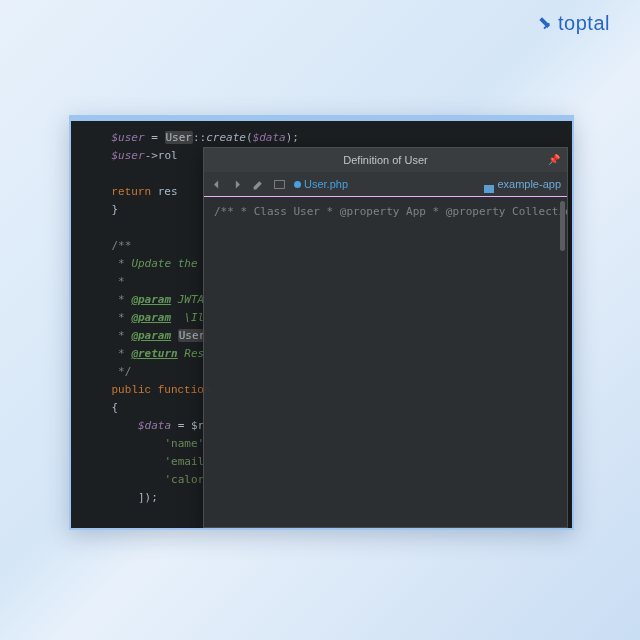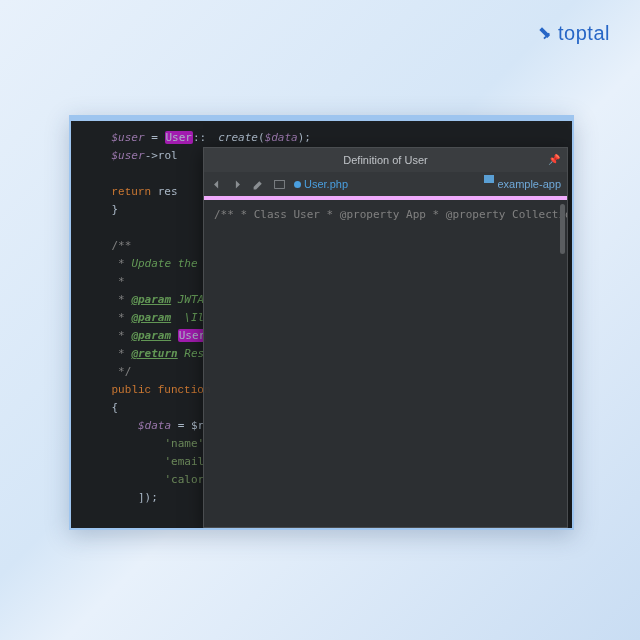--- a/index.html
+++ b/index.html
@@ -4,21 +4,21 @@
 <style>
   * { box-sizing: border-box; margin: 0; padding: 0; }
   html, body { width: 640px; height: 640px; overflow: hidden; }
   body {
     font-family: "Helvetica Neue", Arial, sans-serif;
     background: linear-gradient(135deg, #e8f1fb 0%, #d5e6f7 45%, #e8f1fb 55%, #c9ddf3 100%);
     position: relative;
   }
   .logo {
     position: absolute;
-    top: 22px; right: 30px;
+    top: 12px; right: 30px;
     color: #2766c6;
     font-weight: 500;
     font-size: 20px;
     letter-spacing: 0.5px;
     display: flex;
     align-items: center;
     gap: 4px;
   }
   .logo svg { width: 16px; height: 16px; }
   .shot {
@@ -36,26 +36,26 @@
   }
   .code-bg {
     position: absolute; inset: 0;
     padding: 8px 0 0 14px;
     color: #a9b7c6;
     white-space: pre;
   }
   .code-bg .ln { display: block; }
   .k-orange { color: #cc7832; font-family: Liberation Mono, monospace; }
   .k-var    { color: #9876aa; font-style: italic; }
-  .k-func   { color: #a9b7c6; font-style: italic; margin-left: 12px; }
+  .k-func   { color: #a9b7c6; font-style: italic; }
   .k-str    { color: #6a8759; }
   .k-doc    { color: #808080; }
   .k-doctag { color: #629755; text-decoration: underline; font-style: italic; font-weight: bold;}
   .k-doctxt { color: #629755; font-style: italic;}
-  .hl       { background: #a21caf; border-radius:2px; padding:0 1px;}
+  .hl       { background: #404040; border-radius:2px; padding:0 1px;}
   .popup {
     position: absolute;
     top: 26px; left: 132px;
     right: 4px; bottom: 0;
     background: rgba(45,48,51,0.97);
     border: 1px solid #4a4d50;
     box-shadow: 0 4px 18px rgba(0,0,0,.5);
     display: flex; flex-direction: column;
   }
   .popup-title {
@@ -66,26 +66,26 @@
     font-size: 11px;
     padding: 3px 0;
     position: relative;
   }
   .pin { position:absolute; right:6px; top:3px; color:#9a9ea2; font-size:10px;}
   .popup-toolbar {
     background: #34373a;
     display: flex; align-items: center;
     padding: 3px 6px; gap: 8px;
     font-family: Arial,sans-serif; font-size: 11px;
-    border-bottom: 4px solid #f0abfc;
+    border-bottom: 1px solid #f0abfc;
   }
   .tool-ico { width:13px; height:13px; display:inline-block; color:#8a8e92;}
   .crumb-file { color:#4a9fe0; display:flex; align-items:center; gap:3px;}
   .crumb-file .dot{ width:7px;height:7px;border-radius:50%;background:#4a9fe0;display:inline-block;}
-  .crumb-app { margin-left:auto; color:#6fa8d8; display:flex;align-items:flex-start;gap:3px;}
+  .crumb-app { margin-left:auto; color:#6fa8d8; display:flex;align-items:flex-end;gap:3px;}
   .crumb-app .fld{ width:10px;height:8px;background:#5a9fd4;display:inline-block;}
   .popup-body {
     flex: 1;
     padding: 6px 10px;
     color: #a9b7c6;
     white-space: pre;
     overflow: hidden;
     position: relative;
   }
   .popup-body::after{

